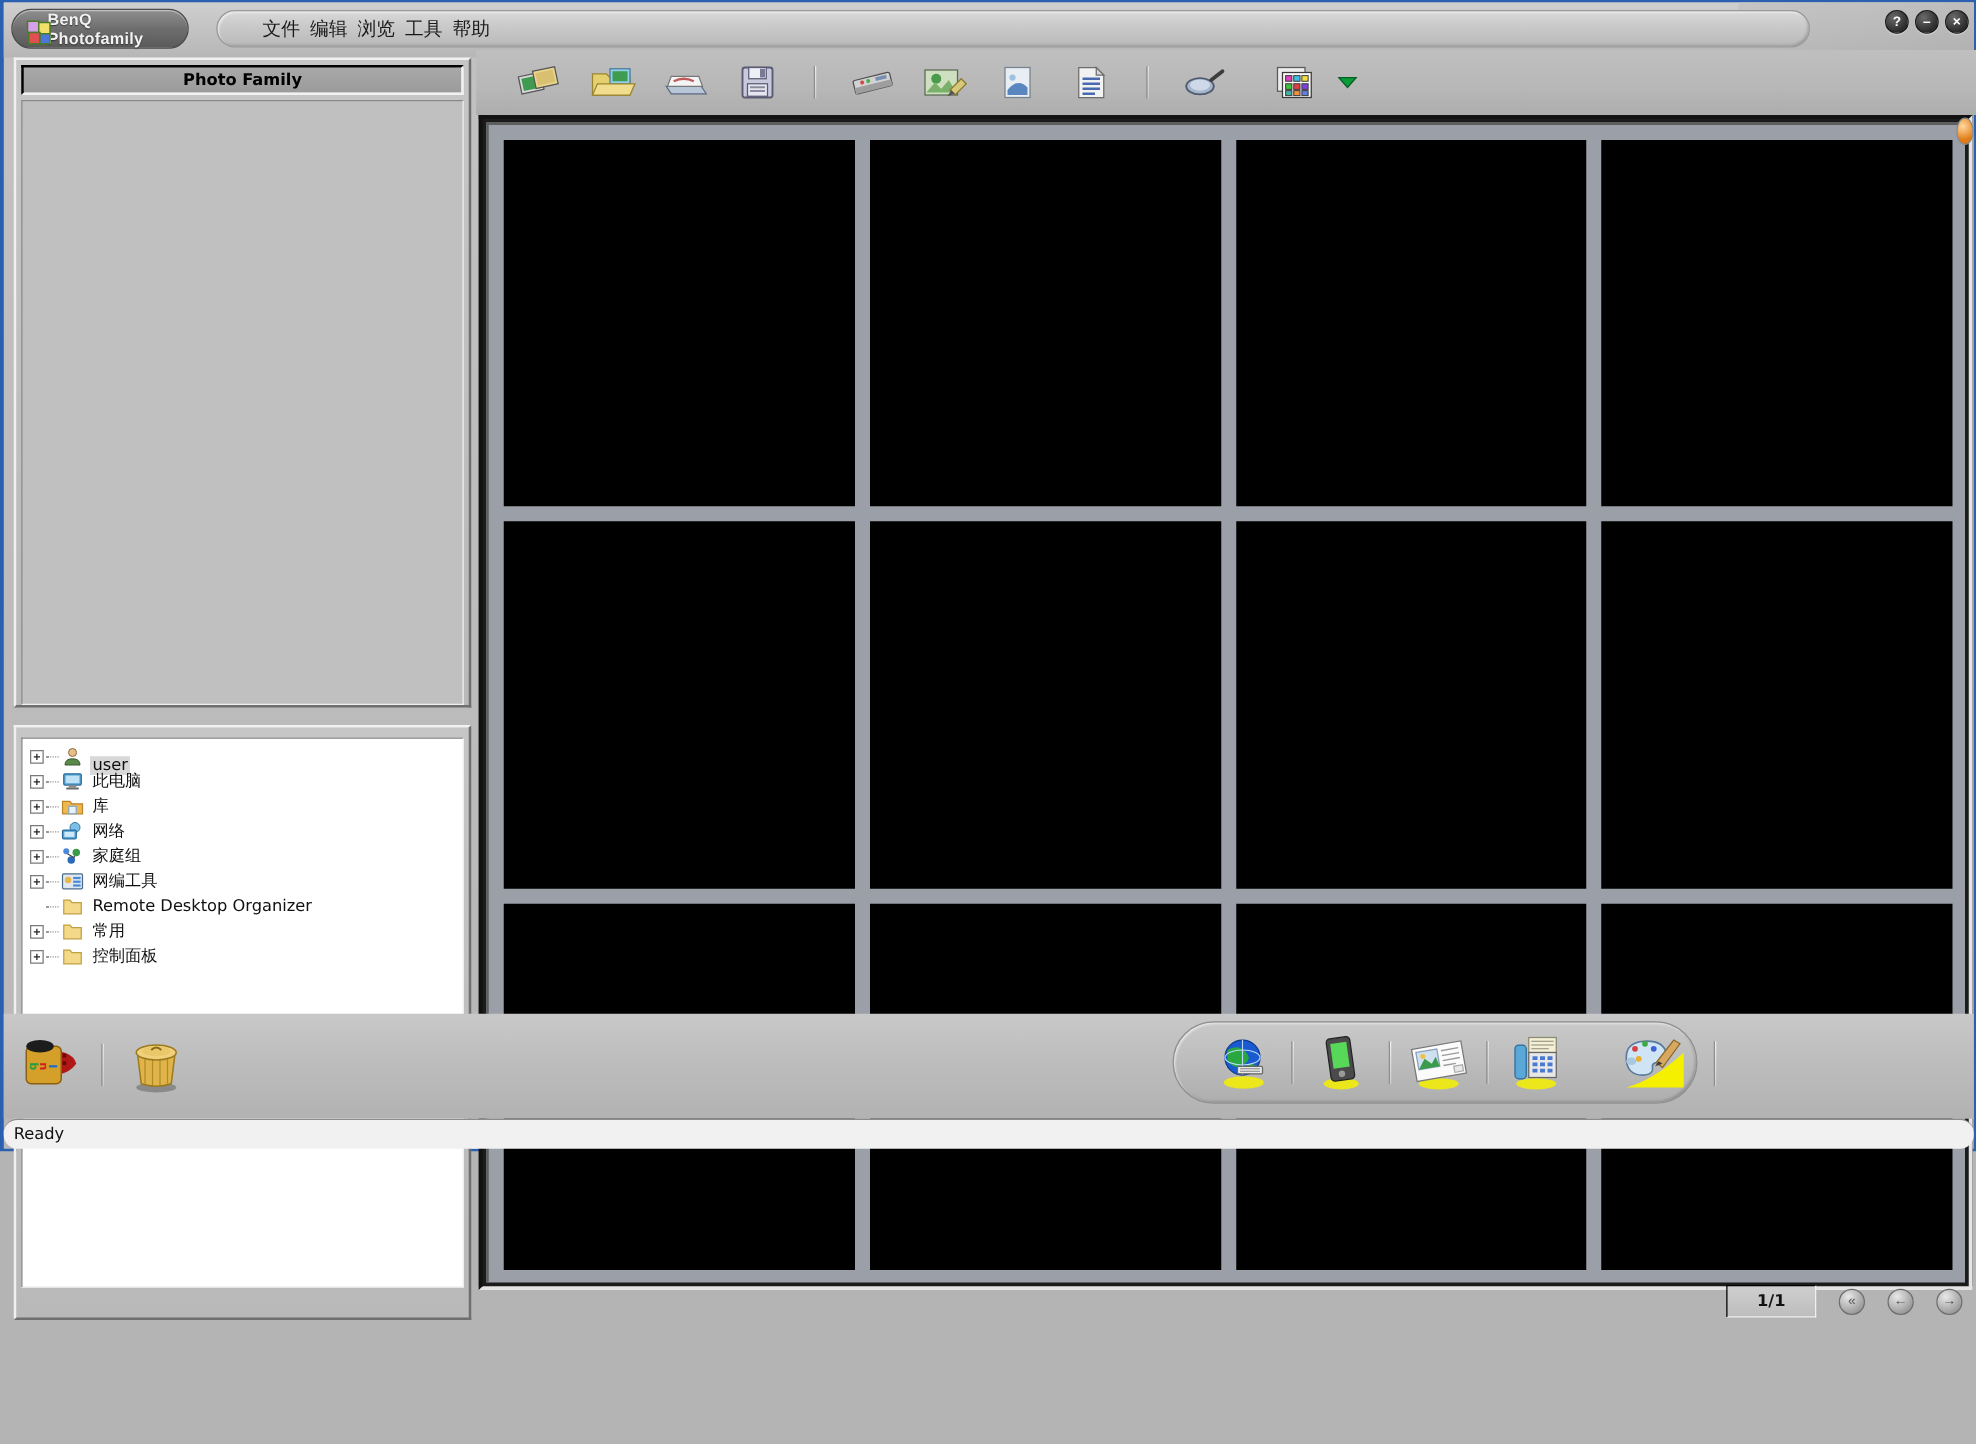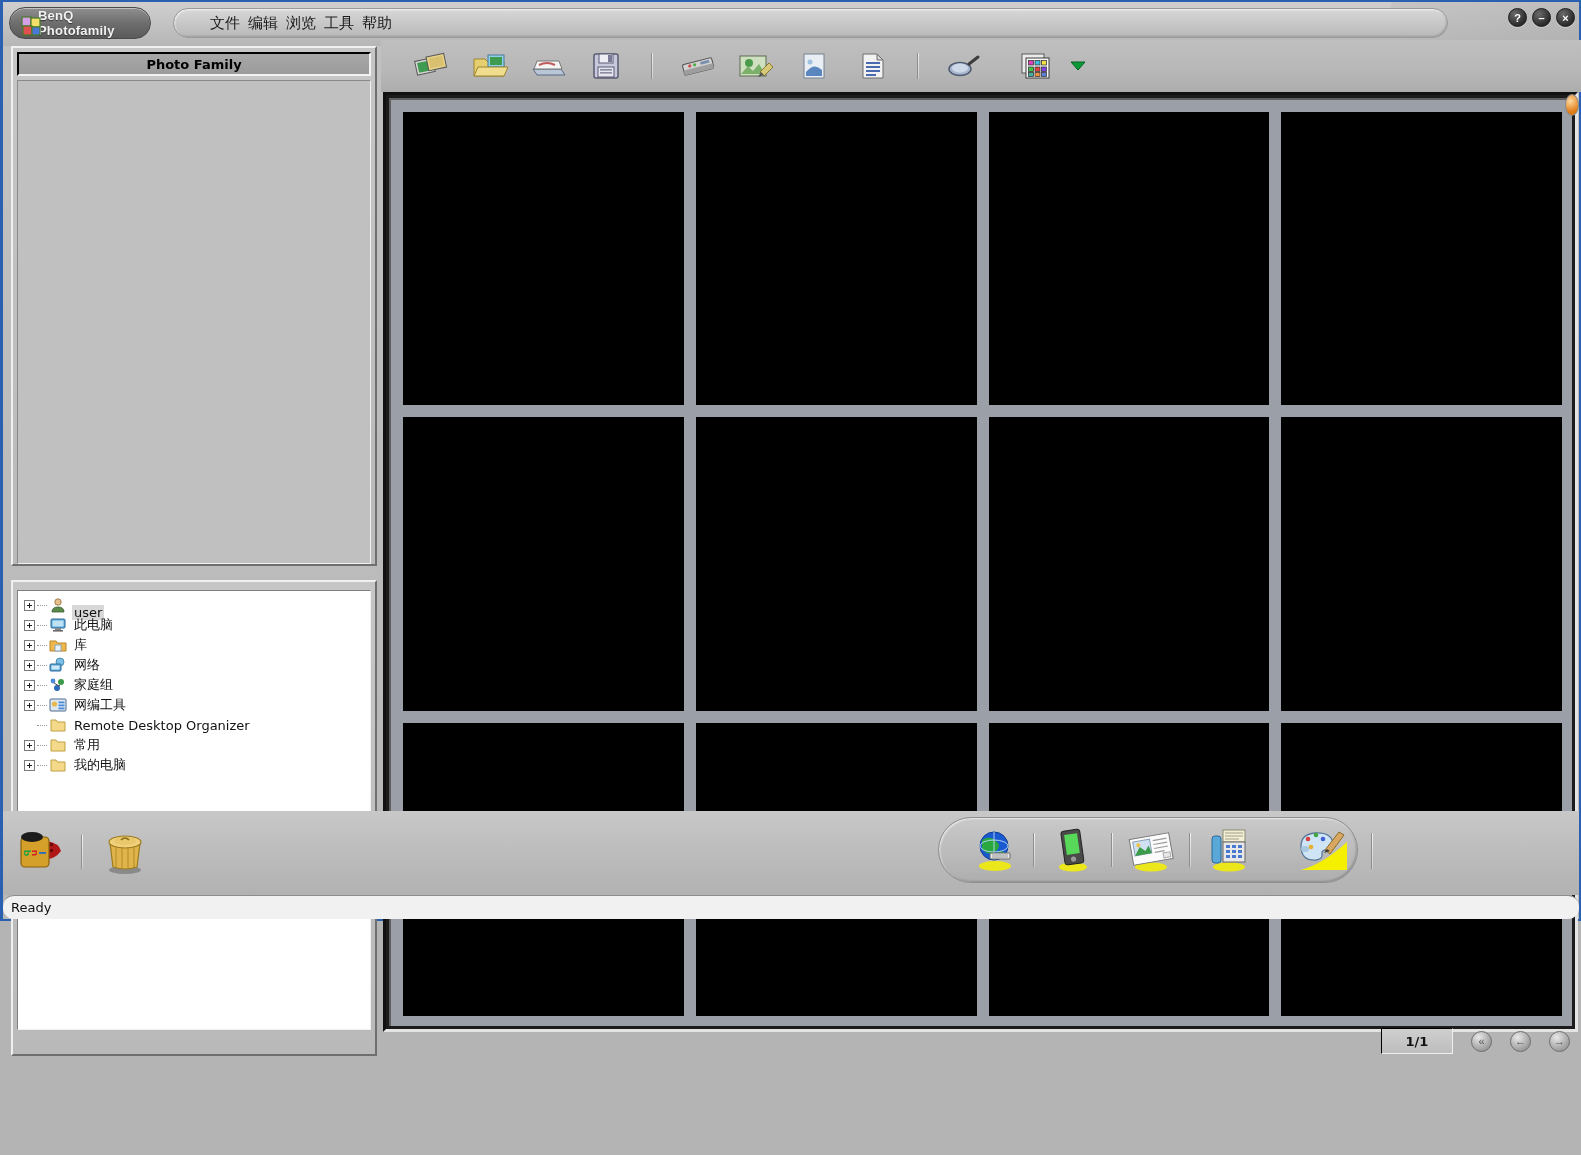--- a/index.html
+++ b/index.html
@@ -531,21 +531,21 @@
           </svg>
           <span class="tlabel">常用</span>
         </div>
 
         <div class="trow">
           <span class="tplus"></span>
           <span class="tdots"></span>
           <svg class="ticon" viewBox="0 0 18 16">
             <path d="M2 3 h5 l1.5 2 H16 v9 H2 Z" fill="#f4d98a" stroke="#c0a040"></path>
           </svg>
-          <span class="tlabel">我的电脑</span>
+          <span class="tlabel">控制面板</span>
         </div>
 
       </div>
     </div>
   </div>
 
   <div id="viewer-frame">
     <div id="viewer-inner">
       <div id="thumb-grid">
         <div class="thumb-cell"></div>

